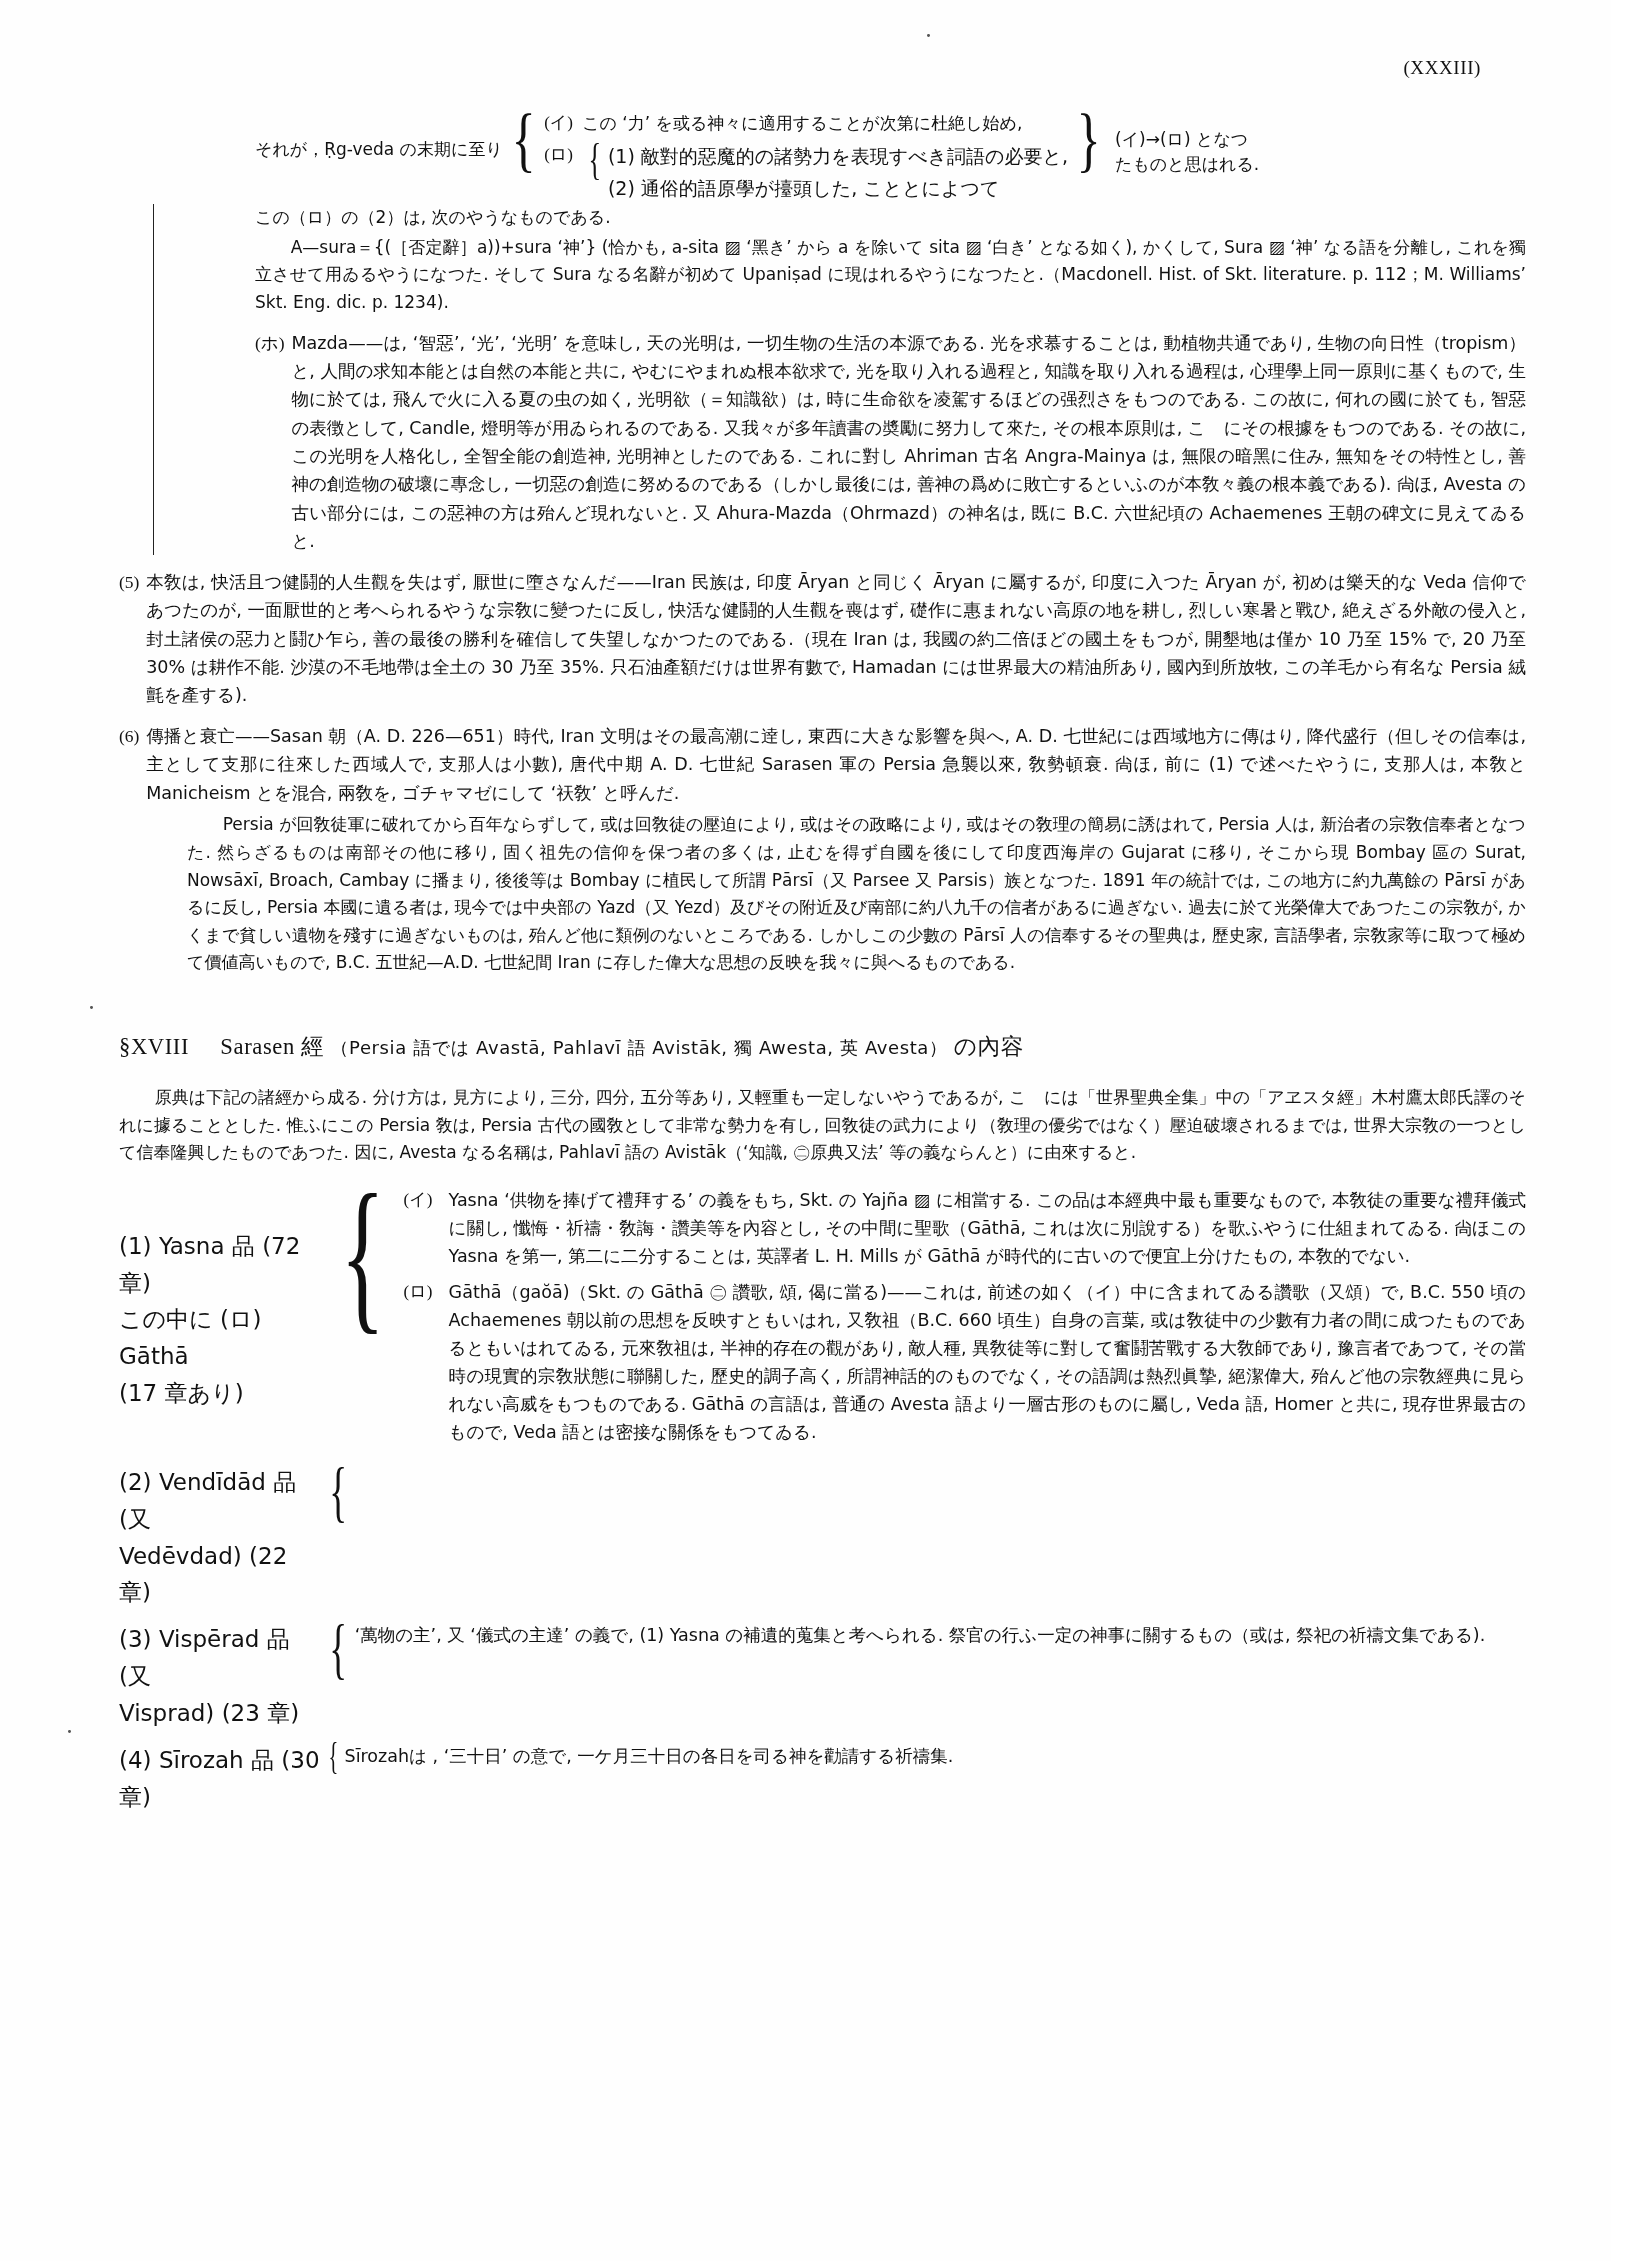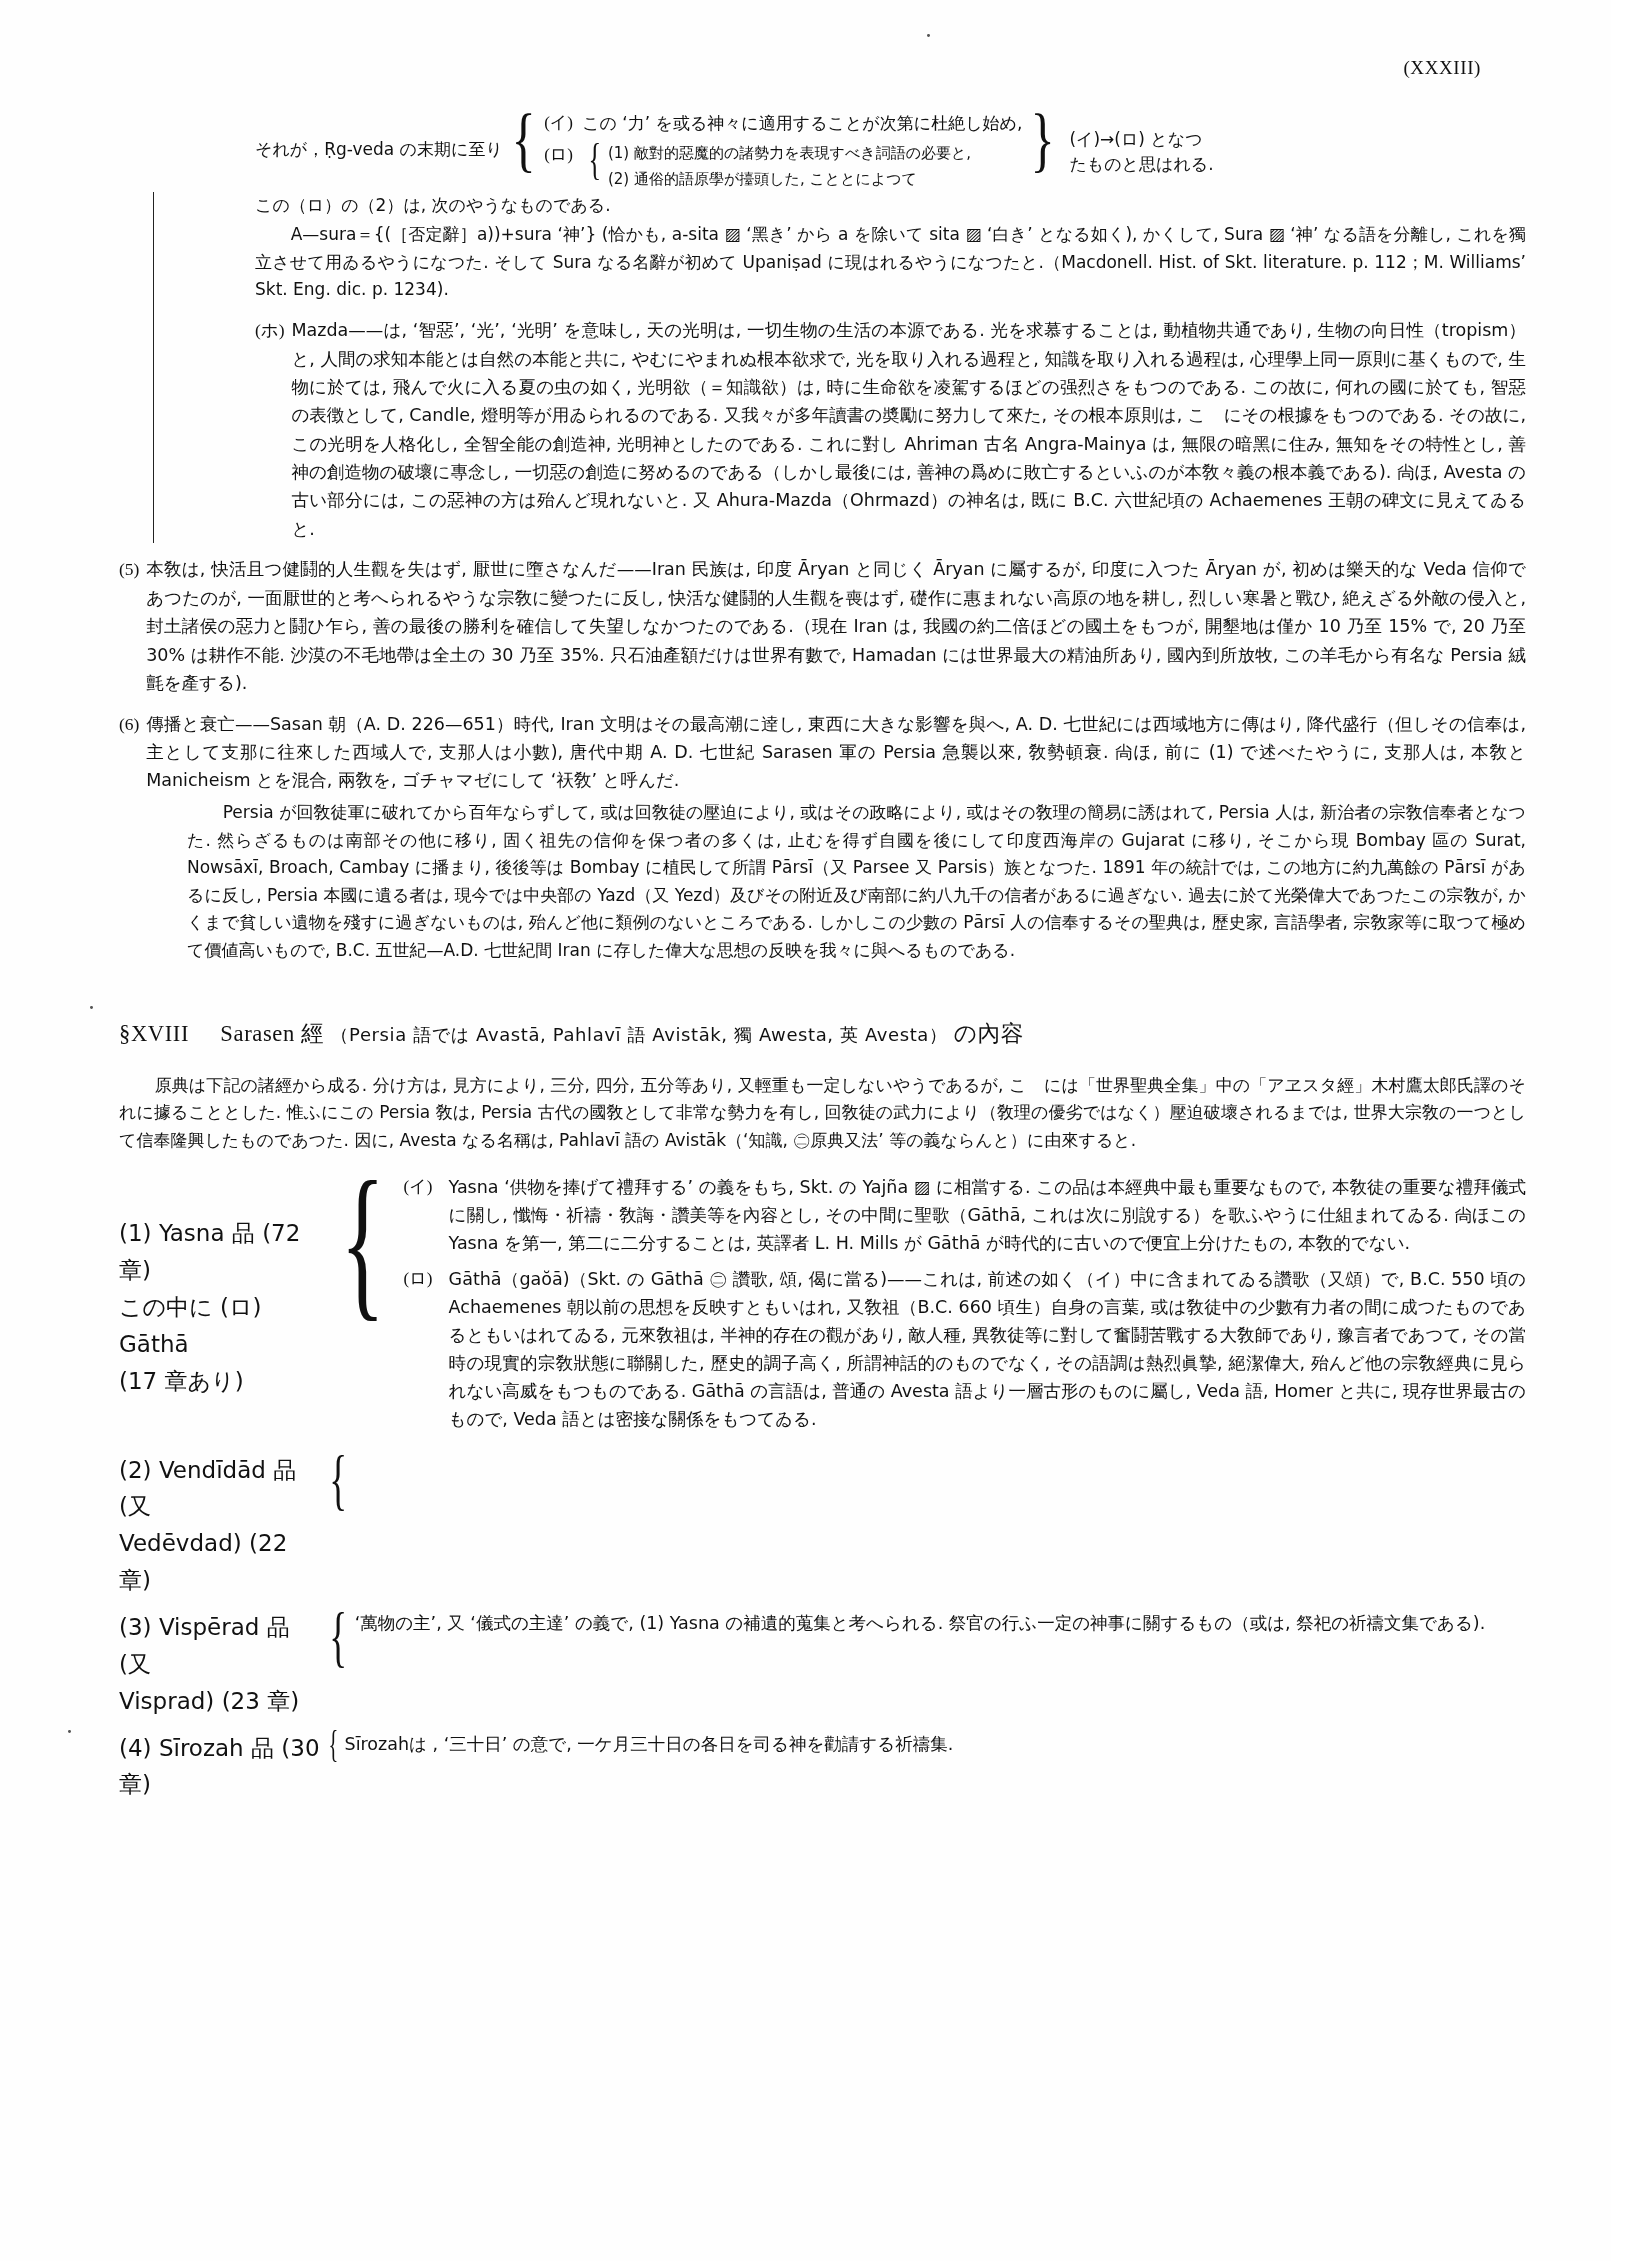--- a/index.html
+++ b/index.html
@@ -81,21 +81,21 @@
     font-size: 44px;
     line-height: 0.8;
     padding: 0 2.3px;
     transform: scaleX(0.6);
   }
   .sub-rows {
     display: flex;
     flex-direction: column;
     gap: 3.4px;
   }
-  .sub-row { font-size: 15px; }
+  .sub-row { font-size: 19px; }
   .tail {
     font-size: 17px;
     line-height: 1.5;
     padding-top: 17px;
     margin-left: 5.7px;
     white-space: nowrap;
   }
 
   
   .item {

